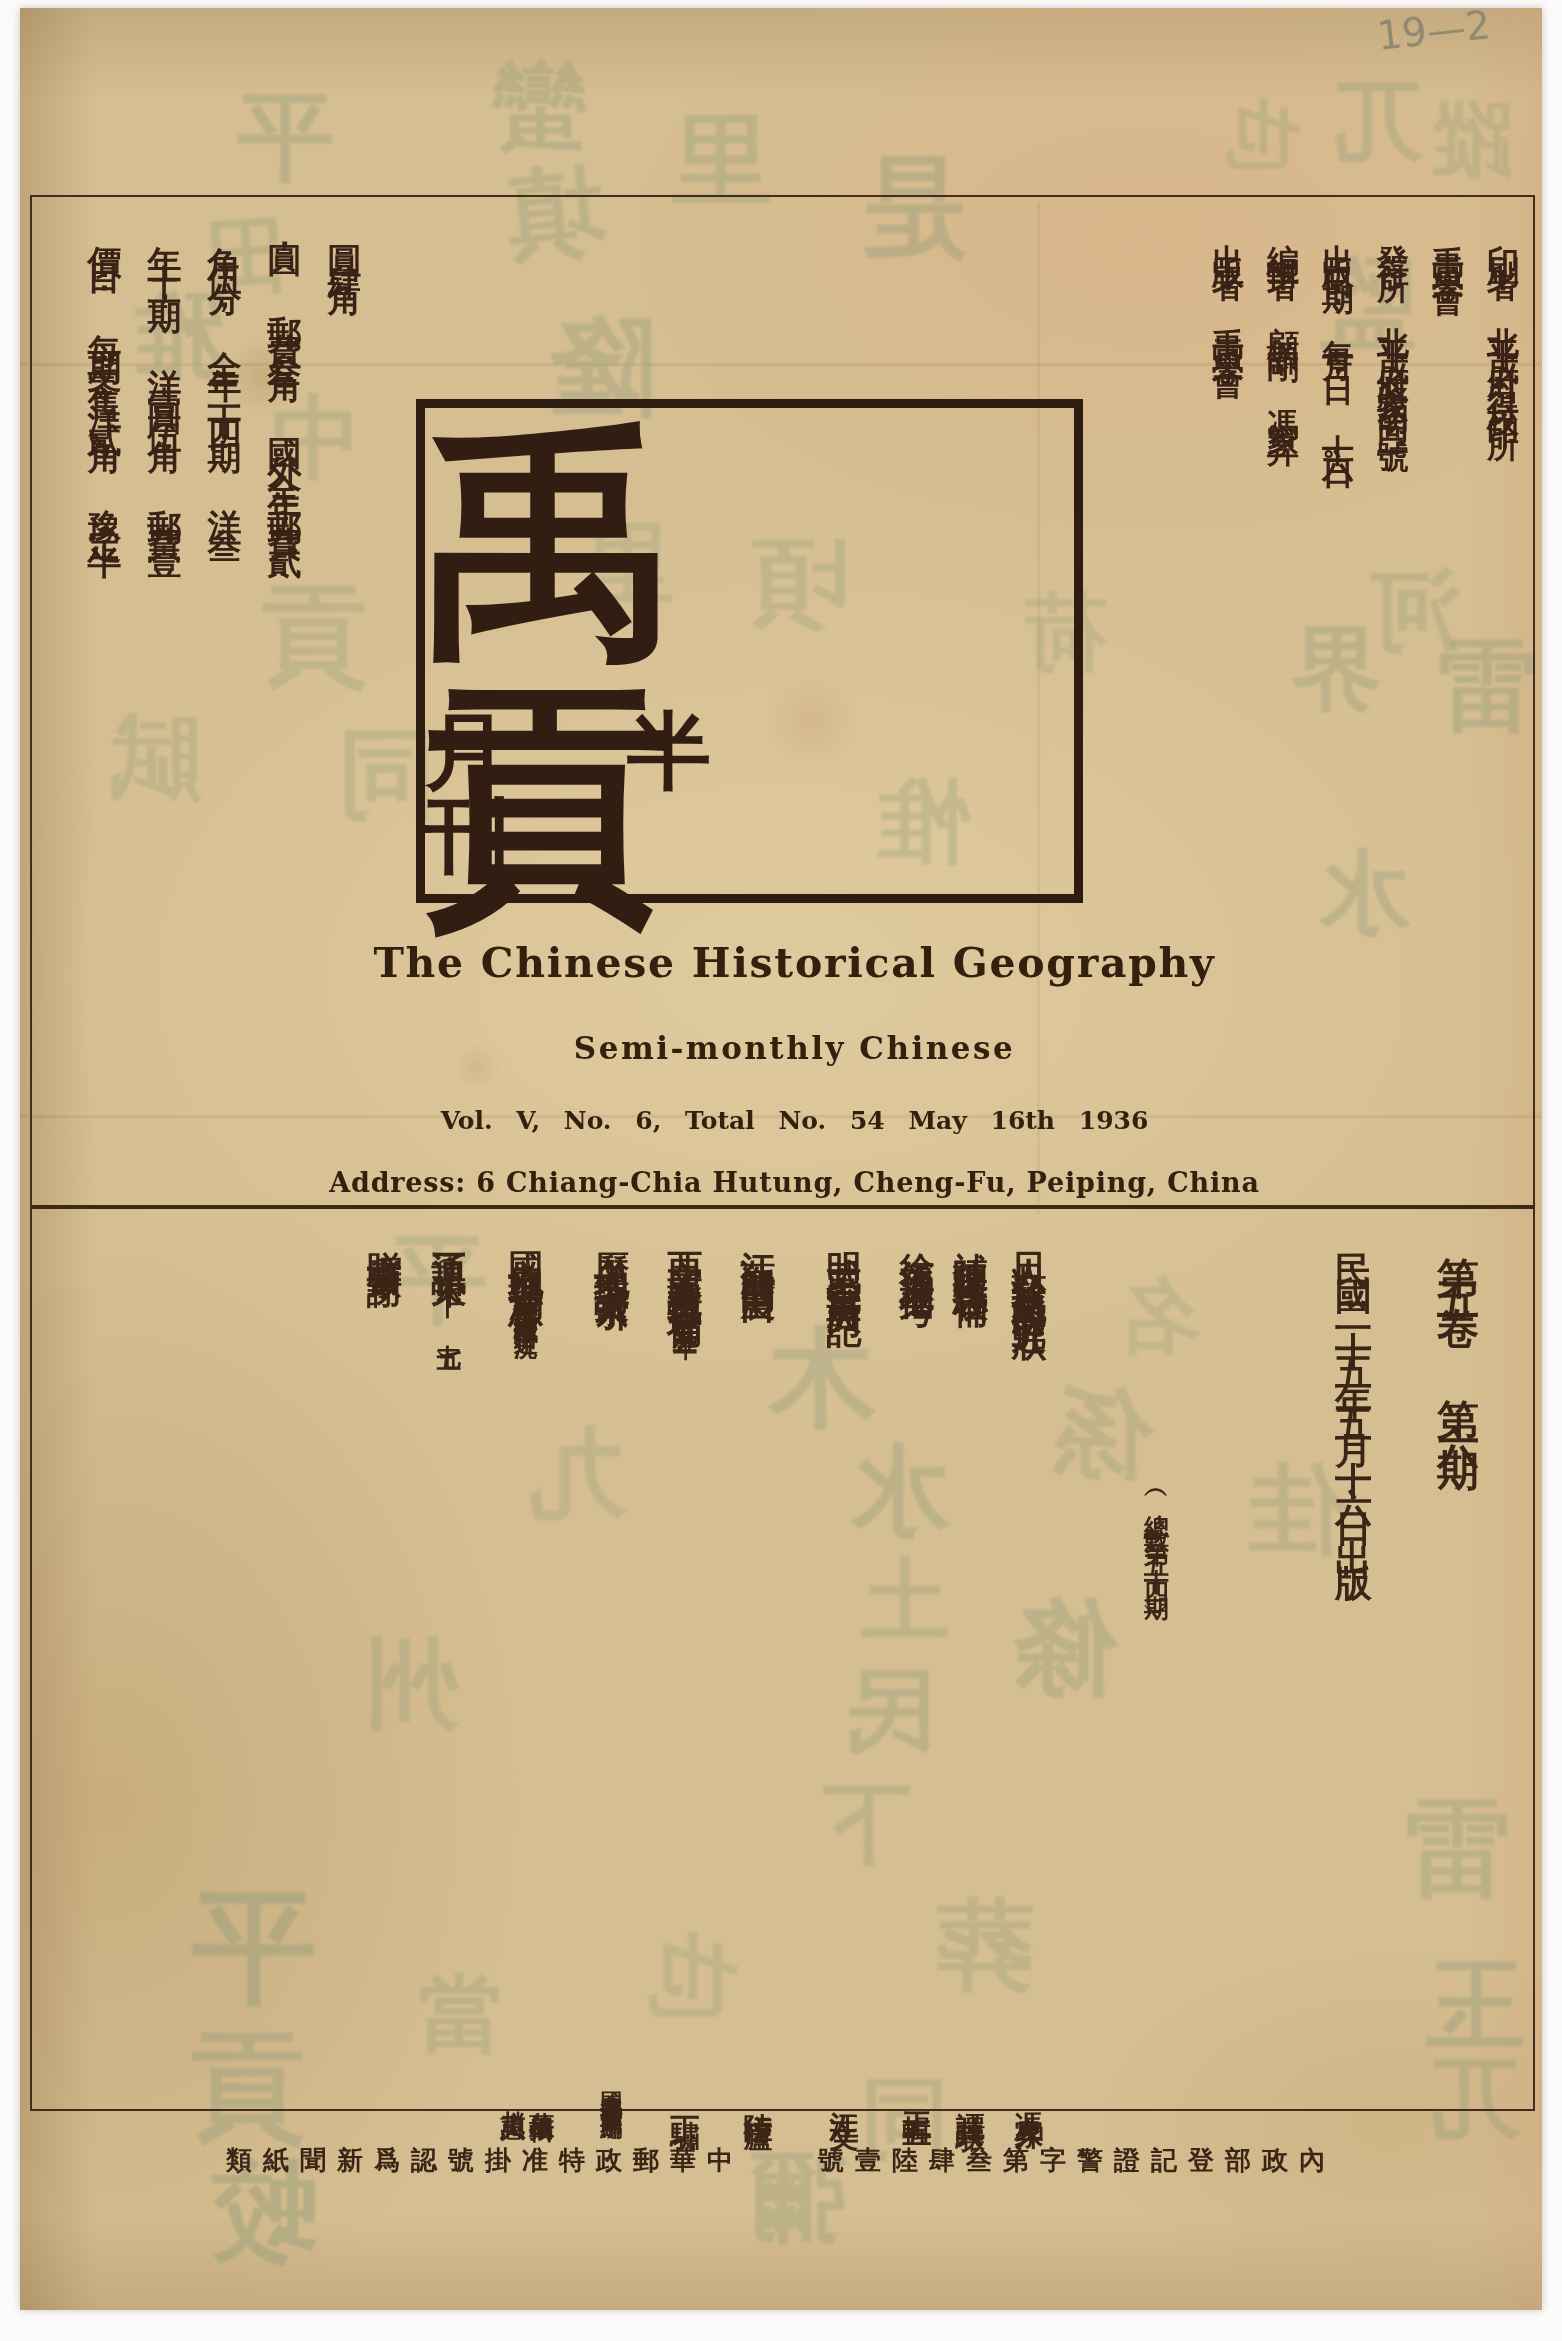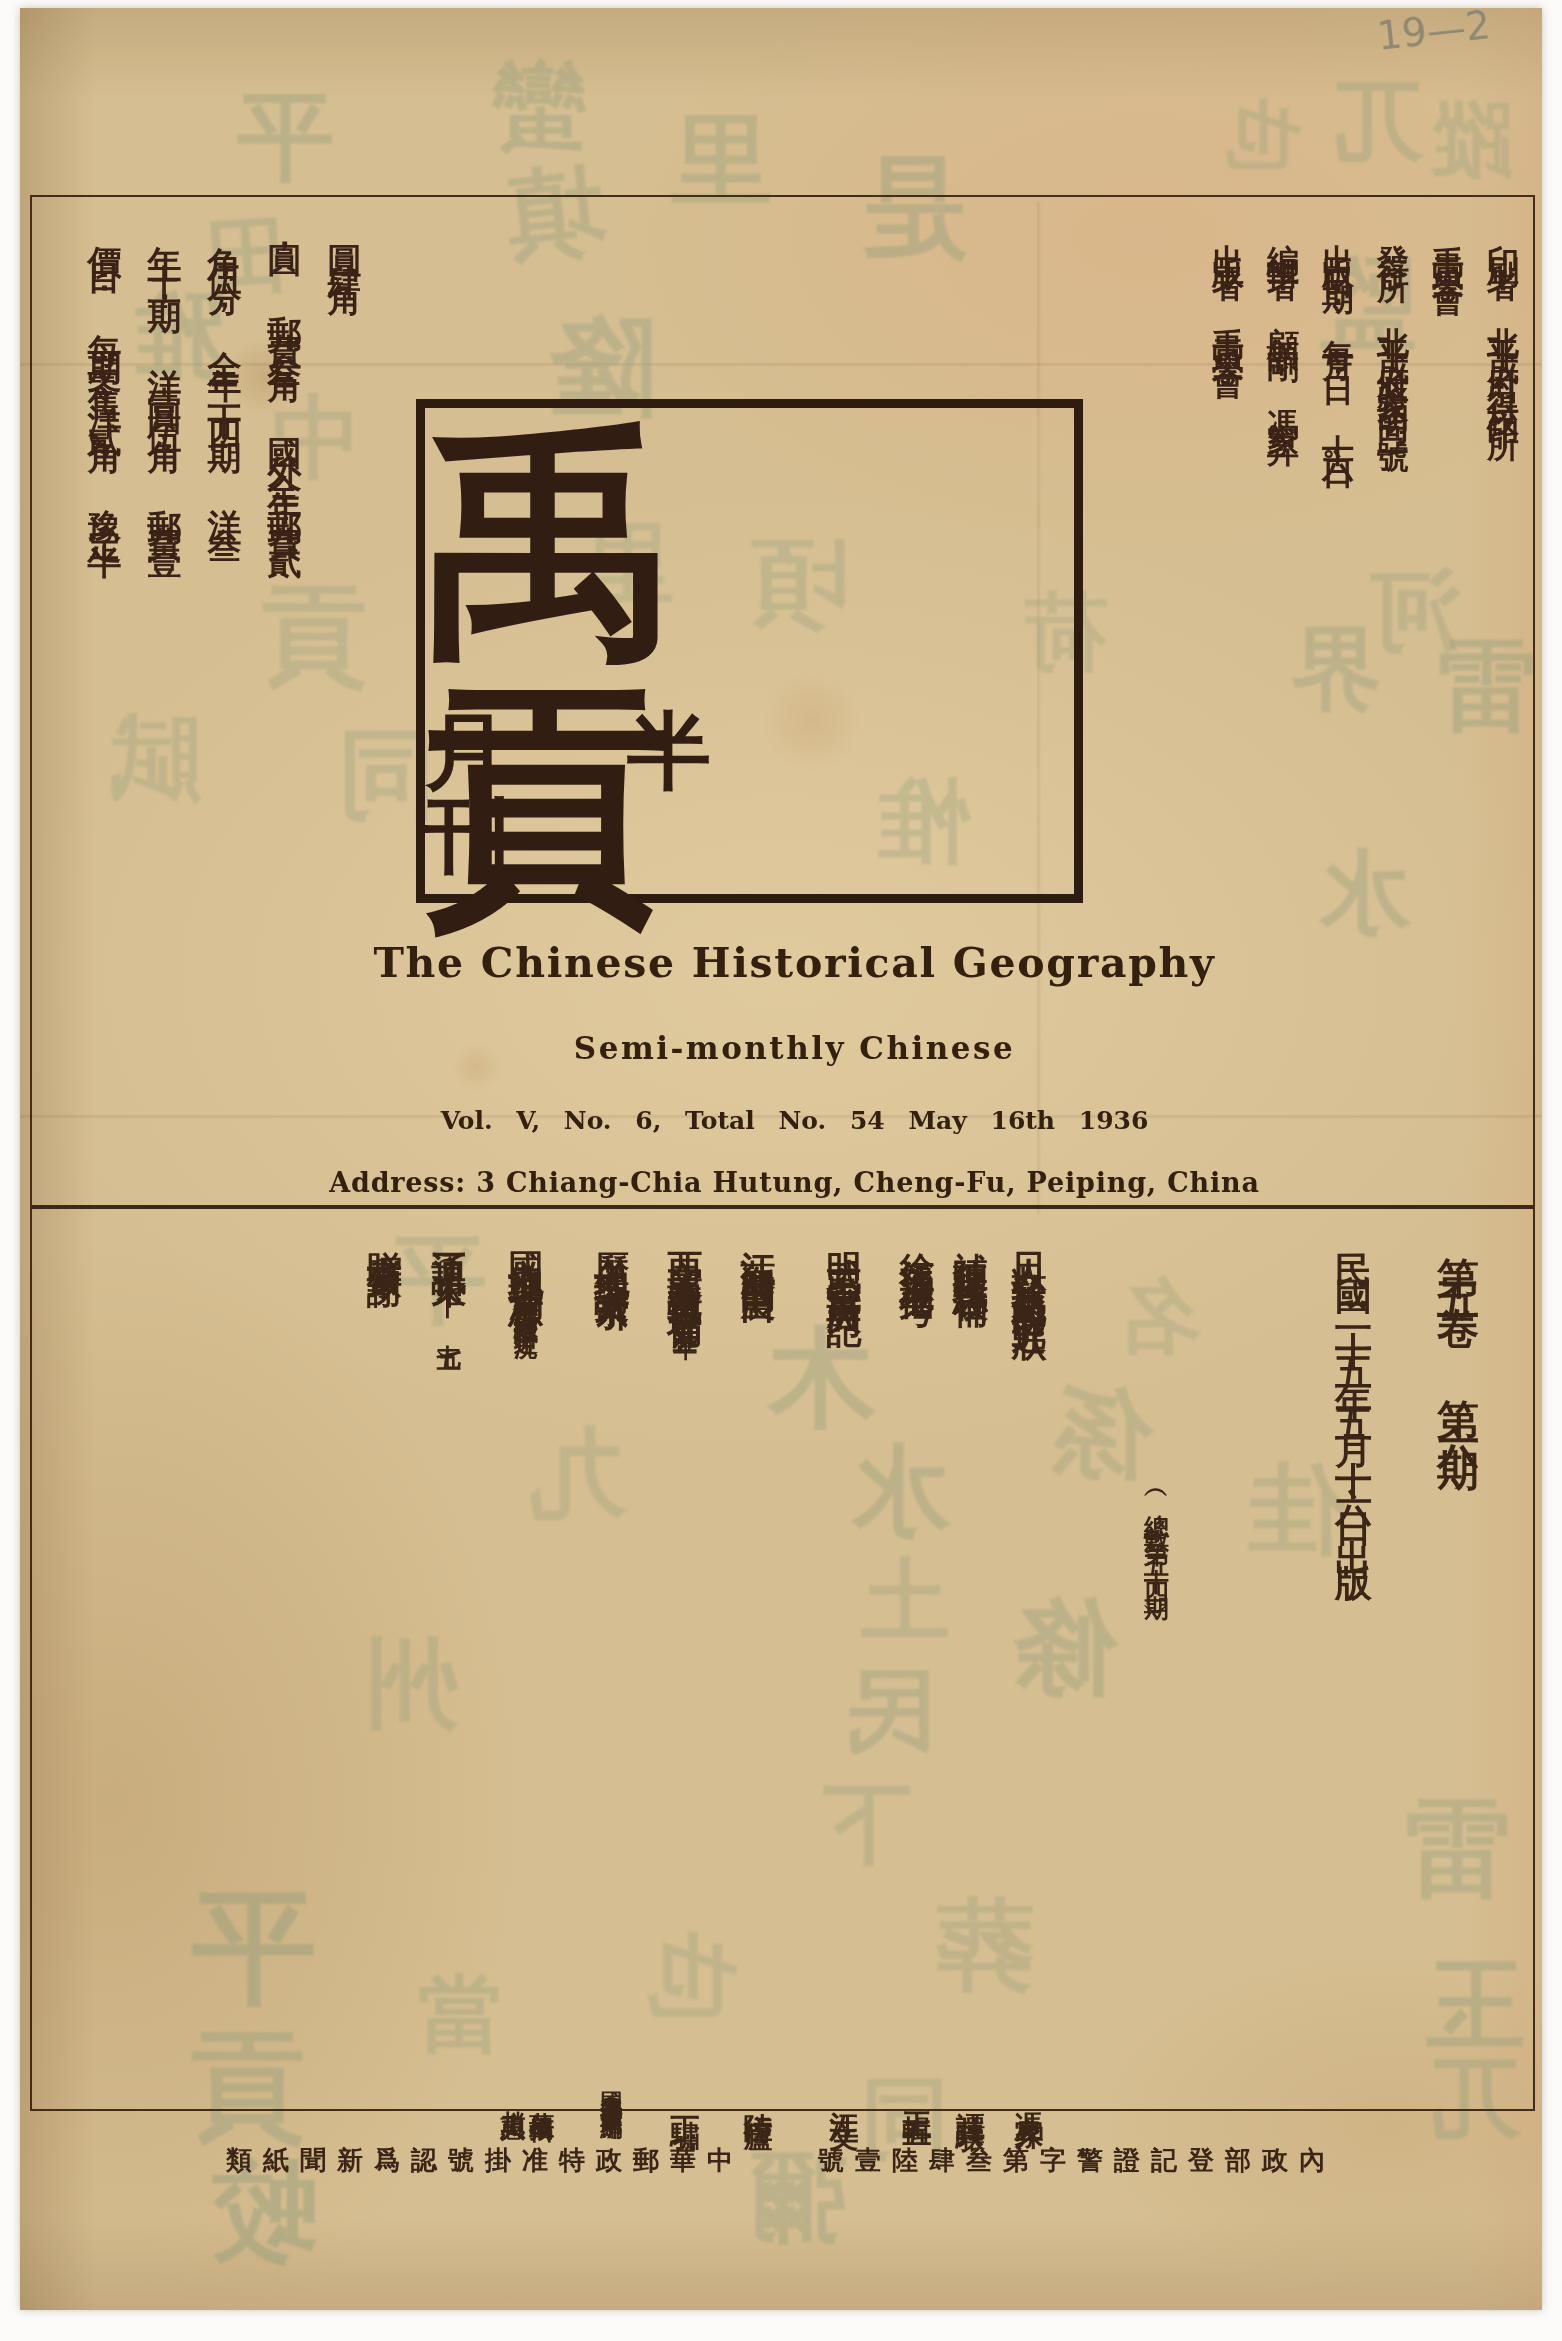--- a/index.html
+++ b/index.html
@@ -190,21 +190,21 @@
     </div>
 
     <div class="title-box">
       <div class="big-title rtl">禹貢</div>
       <div class="box-subtitle rtl">半月刊</div>
     </div>
 
     <div class="eng eng-title">The Chinese Historical Geography</div>
     <div class="eng eng-sub">Semi-monthly  Chinese</div>
     <div class="eng eng-vol">Vol. V,  No. 6,   Total No. 54   May 16th   1936</div>
-    <div class="eng eng-addr">Address: 3 Chiang-Chia Hutung, Cheng-Fu, Peiping, China</div>
+    <div class="eng eng-addr">Address: 6 Chiang-Chia Hutung, Cheng-Fu, Peiping, China</div>
 
     <div class="divider"></div>
 
     <div class="toc">
 
       <div class="toc-col toc-issue" style="margin-left:51px">第五卷　第六期</div>
 
       <div class="toc-col toc-date" style="margin-left:156px">民國二十五年五月十六日出版</div>
 
       <div class="toc-col toc-total" style="margin-left:93px">（總數第五十四期）</div>

